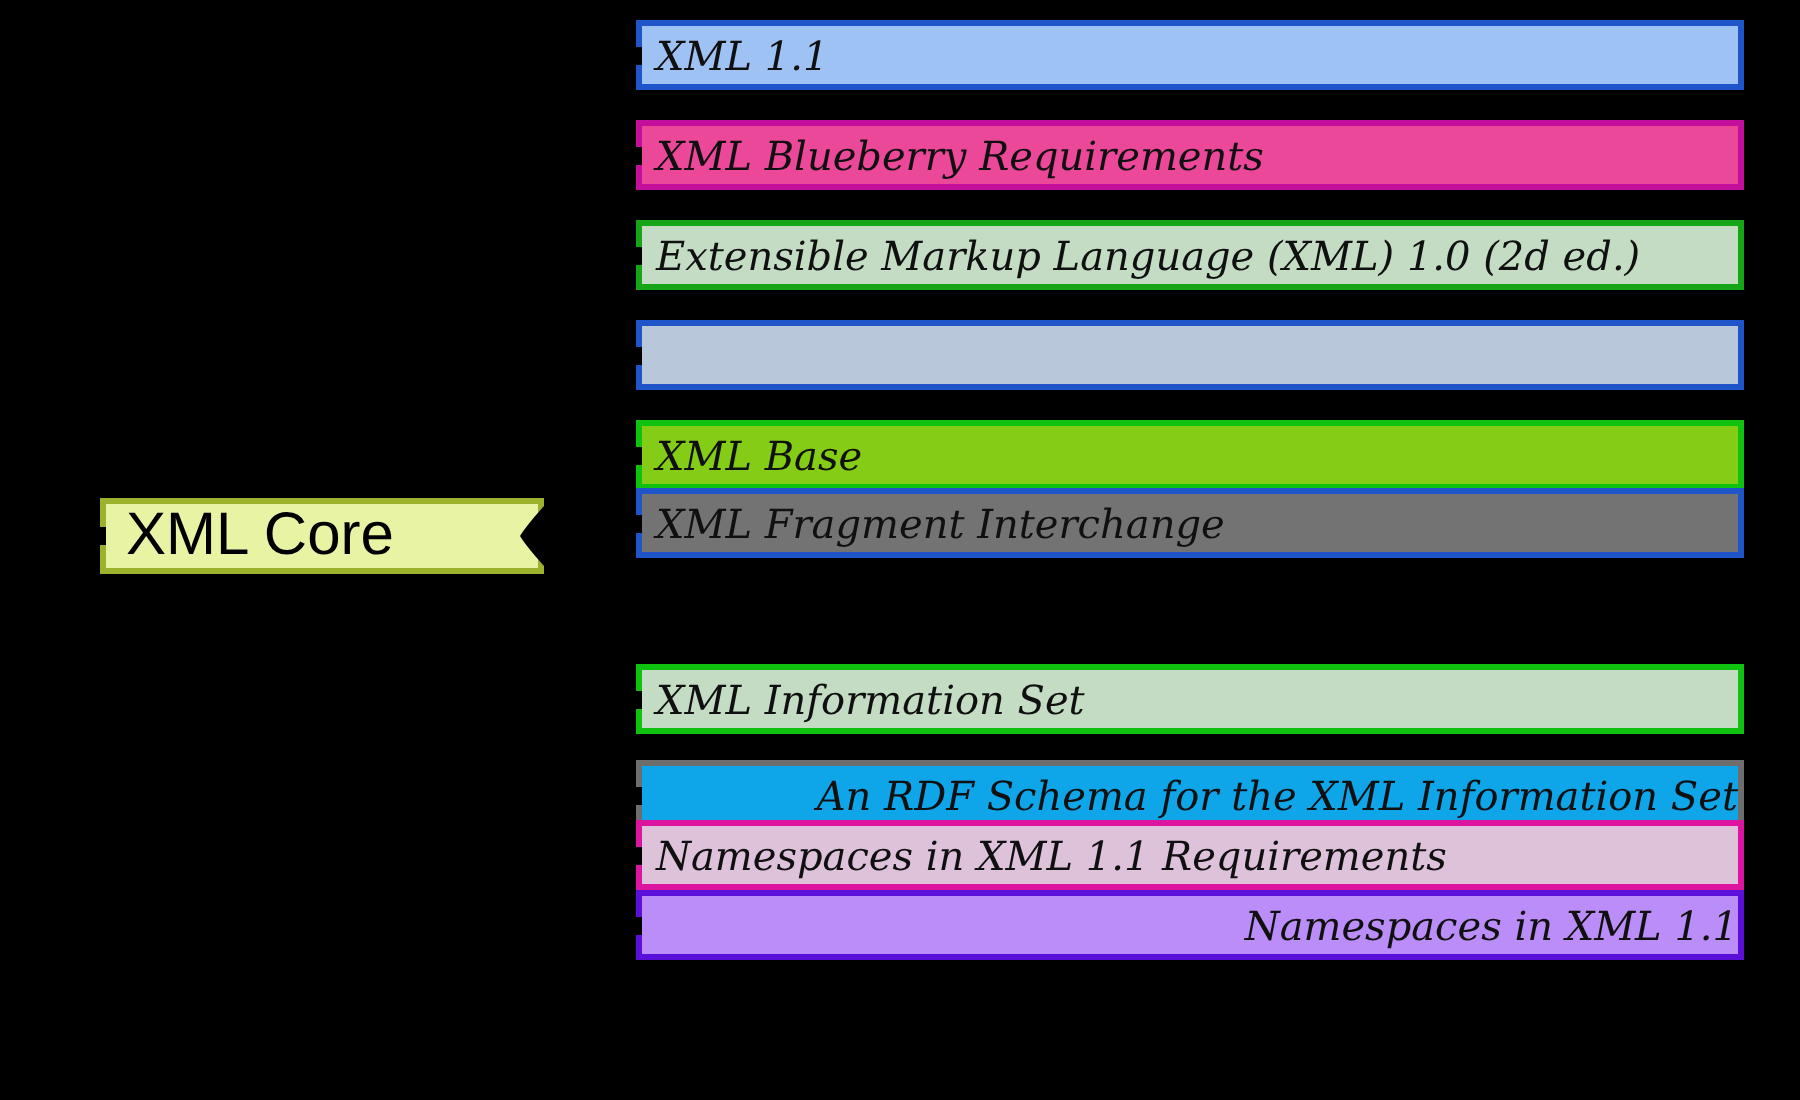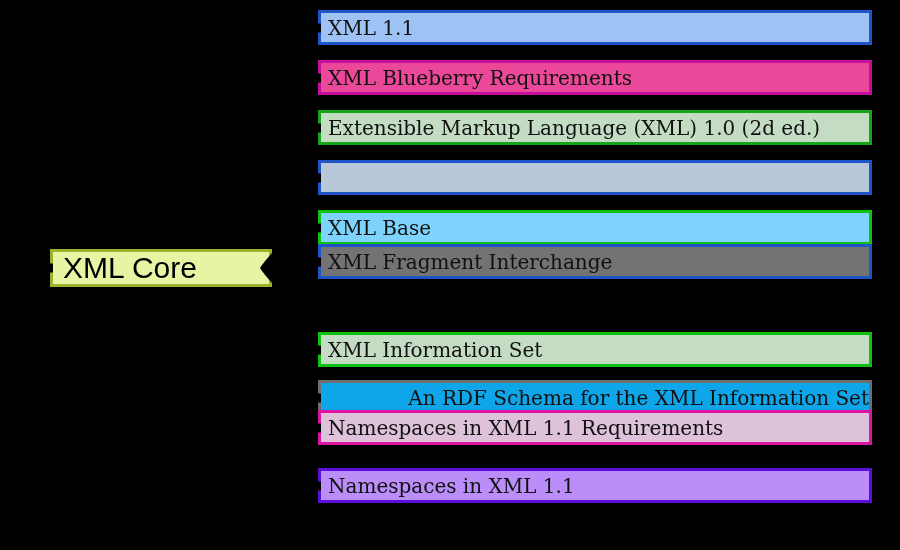--- a/index.html
+++ b/index.html
@@ -58,20 +58,21 @@
   
   .spec-node {
     position: absolute;
     left: 318px;
     width: 554px;
     height: 35px;
     box-sizing: border-box;
     border: 3px solid #000;
     display: flex;
     align-items: center;
+    font-style: italic;
   }
   .spec-node .label {
     font-size: 20px;
     color: #101010;
     padding-left: 7px;
     white-space: nowrap;
   }
 </style>
 </head>
 <body>
@@ -95,39 +96,39 @@
       <span class="notch"></span>
       <span class="label">XML Blueberry Requirements</span>
     </div>
       <div class="spec-node" style="top: 110px; background: rgb(196, 220, 196); border-color: rgb(22, 165, 22);">
       <span class="notch"></span>
       <span class="label">Extensible Markup Language (XML) 1.0 (2d ed.)</span>
     </div>
       <div class="spec-node" style="top: 160px; background: rgb(185, 199, 219); border-color: rgb(31, 85, 200);">
       <span class="notch"></span>
     </div>
-      <div class="spec-node" style="top: 210px; background: #7dd3fc; border-color: rgb(15, 194, 15);">
+      <div class="spec-node" style="top: 210px; background: #84cc16; border-color: rgb(15, 194, 15);">
       <span class="notch"></span>
       <span class="label">XML Base</span>
     </div>
       <div class="spec-node" style="top: 244px; background: #737373; border-color: rgb(31, 85, 200);">
       <span class="notch"></span>
       <span class="label">XML Fragment Interchange</span>
     </div>
       <div class="spec-node" style="top: 310px; background: rgb(196, 220, 196); border-color: rgb(15, 194, 15); margin-top: 22px;">
       <span class="notch"></span>
       <span class="label">XML Information Set</span>
     </div>
       <div class="spec-node" style="top: 380px; background: #0ea5e9; border-color: rgb(110, 110, 110); justify-content: flex-end;">
       <span class="notch"></span>
       <span class="label">An RDF Schema for the XML Information Set</span>
     </div>
       <div class="spec-node" style="top: 410px; background: rgb(221, 194, 218); border-color: rgb(220, 20, 159);">
       <span class="notch"></span>
       <span class="label">Namespaces in XML 1.1 Requirements</span>
     </div>
-      <div class="spec-node" style="top: 468px; background: rgb(187, 141, 248); border-color: rgb(90, 16, 216);">
+      <div class="spec-node" style="top: 445px; background: rgb(187, 141, 248); border-color: rgb(90, 16, 216); justify-content: flex-end;">
       <span class="notch"></span>
       <span class="label">Namespaces in XML 1.1</span>
     </div>
     </div>
 
 </div>
 
 </body></html>

